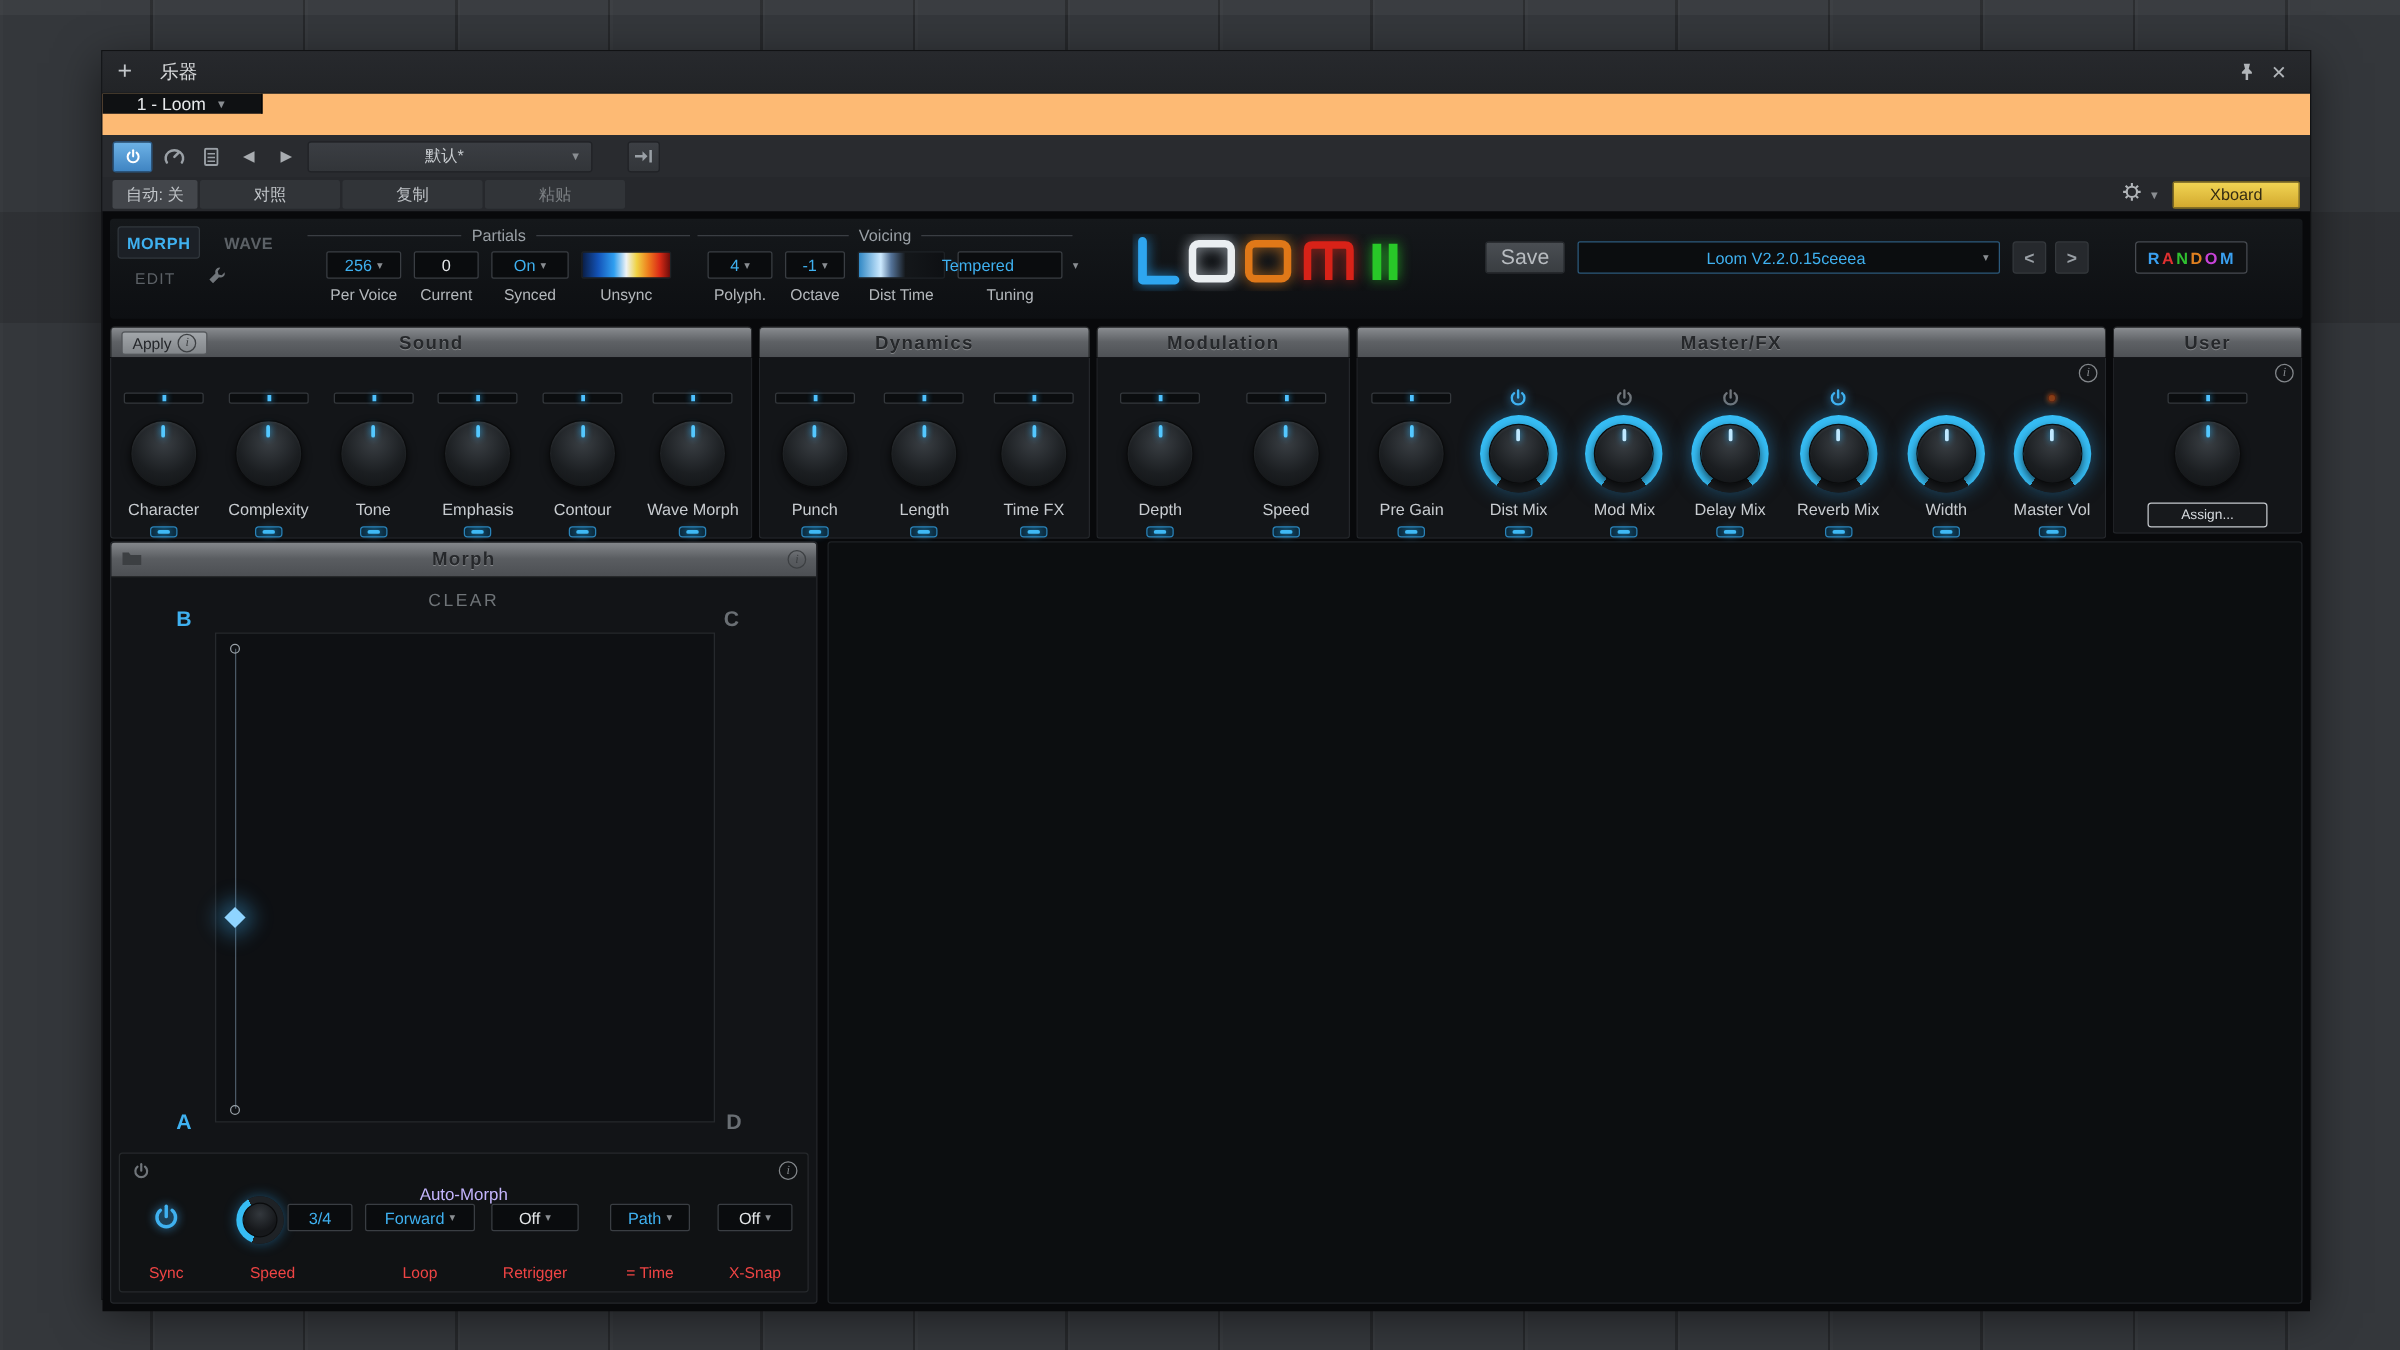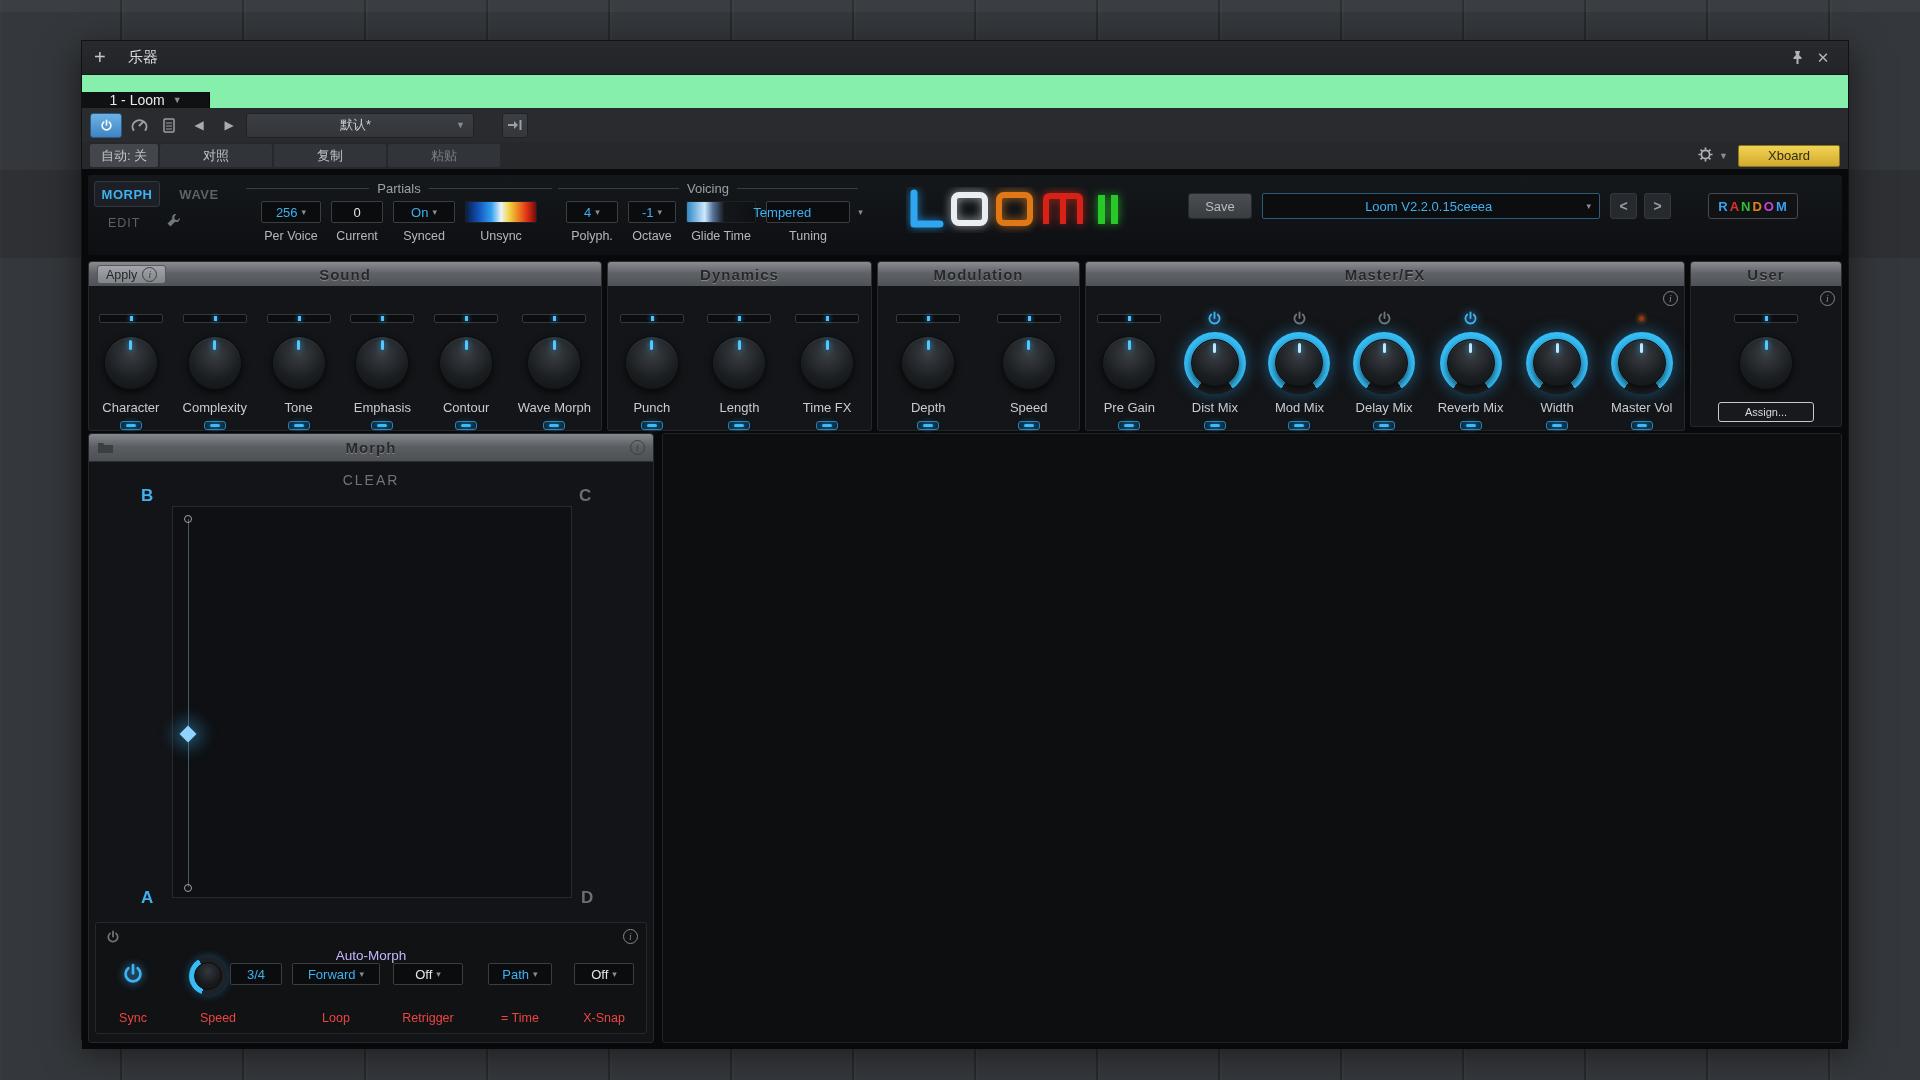--- a/index.html
+++ b/index.html
@@ -20,21 +20,21 @@
     display:flex; flex-direction:column; }
 
   .titlebar { height:34px; background:linear-gradient(#27292d,#222427); border-bottom:1px solid #17181a;
     display:flex; align-items:center; padding:0 12px; flex:0 0 auto; }
   .titlebar .plus { font-size:20px; color:#c2c6ca; width:26px; }
   .titlebar .wtitle { font-size:15px; color:#d8dadc; margin-left:8px; }
   .titlebar .spacer { flex:1; }
   .titlebar .tb-ico { width:26px; height:22px; display:flex; align-items:center; justify-content:center; color:#b0b4b8; cursor:default; }
   .titlebar .close { font-size:15px; }
 
-  .tabrow { height:33px; background:#86efac; display:flex; align-items:flex-end; flex:0 0 auto; }
+  .tabrow { height:33px; background:#fdba74; display:flex; align-items:flex-start; flex:0 0 auto; }
   .inst-tab { width:128px; background:#0f1113; display:flex; align-items:center; justify-content:center; gap:8px;
     color:#e8eaec; font-size:14px; border-right:1px solid #000; }
   .inst-tab .caret { color:#8a8e92; font-size:9px; }
 
   .toolbar1 { height:34px; background:#292b2f; display:flex; align-items:center; padding:0 8px; gap:4px; flex:0 0 auto; }
   .tb-btn { height:25px; min-width:26px; display:flex; align-items:center; justify-content:center;
     border-radius:3px; color:#a8acb0; font-size:12px; }
   .tb-btn.raised { background:linear-gradient(#3c3f44,#33363a); border:1px solid #202226; }
   .pwr-main { width:32px; background:linear-gradient(#6db2e6,#3f84c2)!important; border:1px solid #2a5a86!important; }
   .combo1 { width:228px; height:25px; background:linear-gradient(#3b3e43,#323539); border:1px solid #202226;
@@ -79,21 +79,21 @@
   .grad-bar { height:22px; border-radius:2px; border:1px solid #1e2226; }
   .grad-unsync { width:72px; background:linear-gradient(90deg,#0a1e46 0%,#1353b8 18%,#2f9ff0 36%,#eef3f6 50%,#f0d243 62%,#ee7f1e 75%,#dc2c17 88%,#6e0d0a 100%); }
   .grad-glide { width:70px; background:linear-gradient(90deg,#2f87c4 0%,#cdeaff 26%,#55749a 38%,#14171a 55%,#0e1013 100%); }
 
   .logo { position:absolute; left:818px; top:12px; }
   .logo svg { display:block; }
   .sr { position:absolute; width:1px; height:1px; overflow:hidden; clip:rect(0 0 0 0); }
 
   .presetbar-save { position:absolute; left:1100px; top:18px; width:64px; height:26px;
     background:linear-gradient(#4a4e53,#393d41); border:1px solid #26292d; border-radius:3px;
-    color:#b8bcc0; font-size:13px; display:flex; align-items:center; justify-content:center; }
+    color:#b8bcc0; font-size:17px; display:flex; align-items:center; justify-content:center; }
   .preset-combo { position:absolute; left:1174px; top:18px; width:338px; height:26px;
     background:#0b0d0f; border:1px solid #2c5a7c; border-radius:2px; display:flex; align-items:center; padding:0 8px; }
   .preset-combo .ptext { flex:1; text-align:center; color:#3fb1f0; font-size:13px; }
   .nav-arrow { position:absolute; top:18px; width:27px; height:26px; background:#26292d; border:1px solid #34383c;
     border-radius:3px; color:#9aa0a6; font-size:14px; font-weight:bold; display:flex; align-items:center; justify-content:center; }
   .arr-prev { left:1522px; } .arr-next { left:1556px; }
   .randbox { position:absolute; left:1620px; top:18px; width:90px; height:26px; background:#101214;
     border:1px solid #474b51; border-radius:3px; display:flex; align-items:center; justify-content:center; gap:1px;
     font-size:13px; font-weight:bold; letter-spacing:1px; }
   .rl0{color:#3aa0f0}.rl1{color:#e03030}.rl2{color:#30c030}.rl3{color:#e08020}.rl4{color:#c843d8}.rl5{color:#3aa0f0}
@@ -325,21 +325,21 @@
           </div>
           <div class="ctl">
             <div class="vbox blue" style="width:48px;">
               <span>-1</span>
                 <span class="caret-s">▾</span>
             </div>
             <span class="ctl-lbl">Octave</span>
           </div>
           <div class="ctl">
             <div class="grad-bar grad-glide"></div>
-            <span class="ctl-lbl">Glide Time</span>
+            <span class="ctl-lbl">Dist Time</span>
           </div>
           <div class="ctl">
             <div class="vbox blue" style="width:84px;gap:47px;">
               <span>Tempered</span>
                 <span class="caret-s">▾</span>
             </div>
             <span class="ctl-lbl">Tuning</span>
           </div>
         </div>
       </div>

